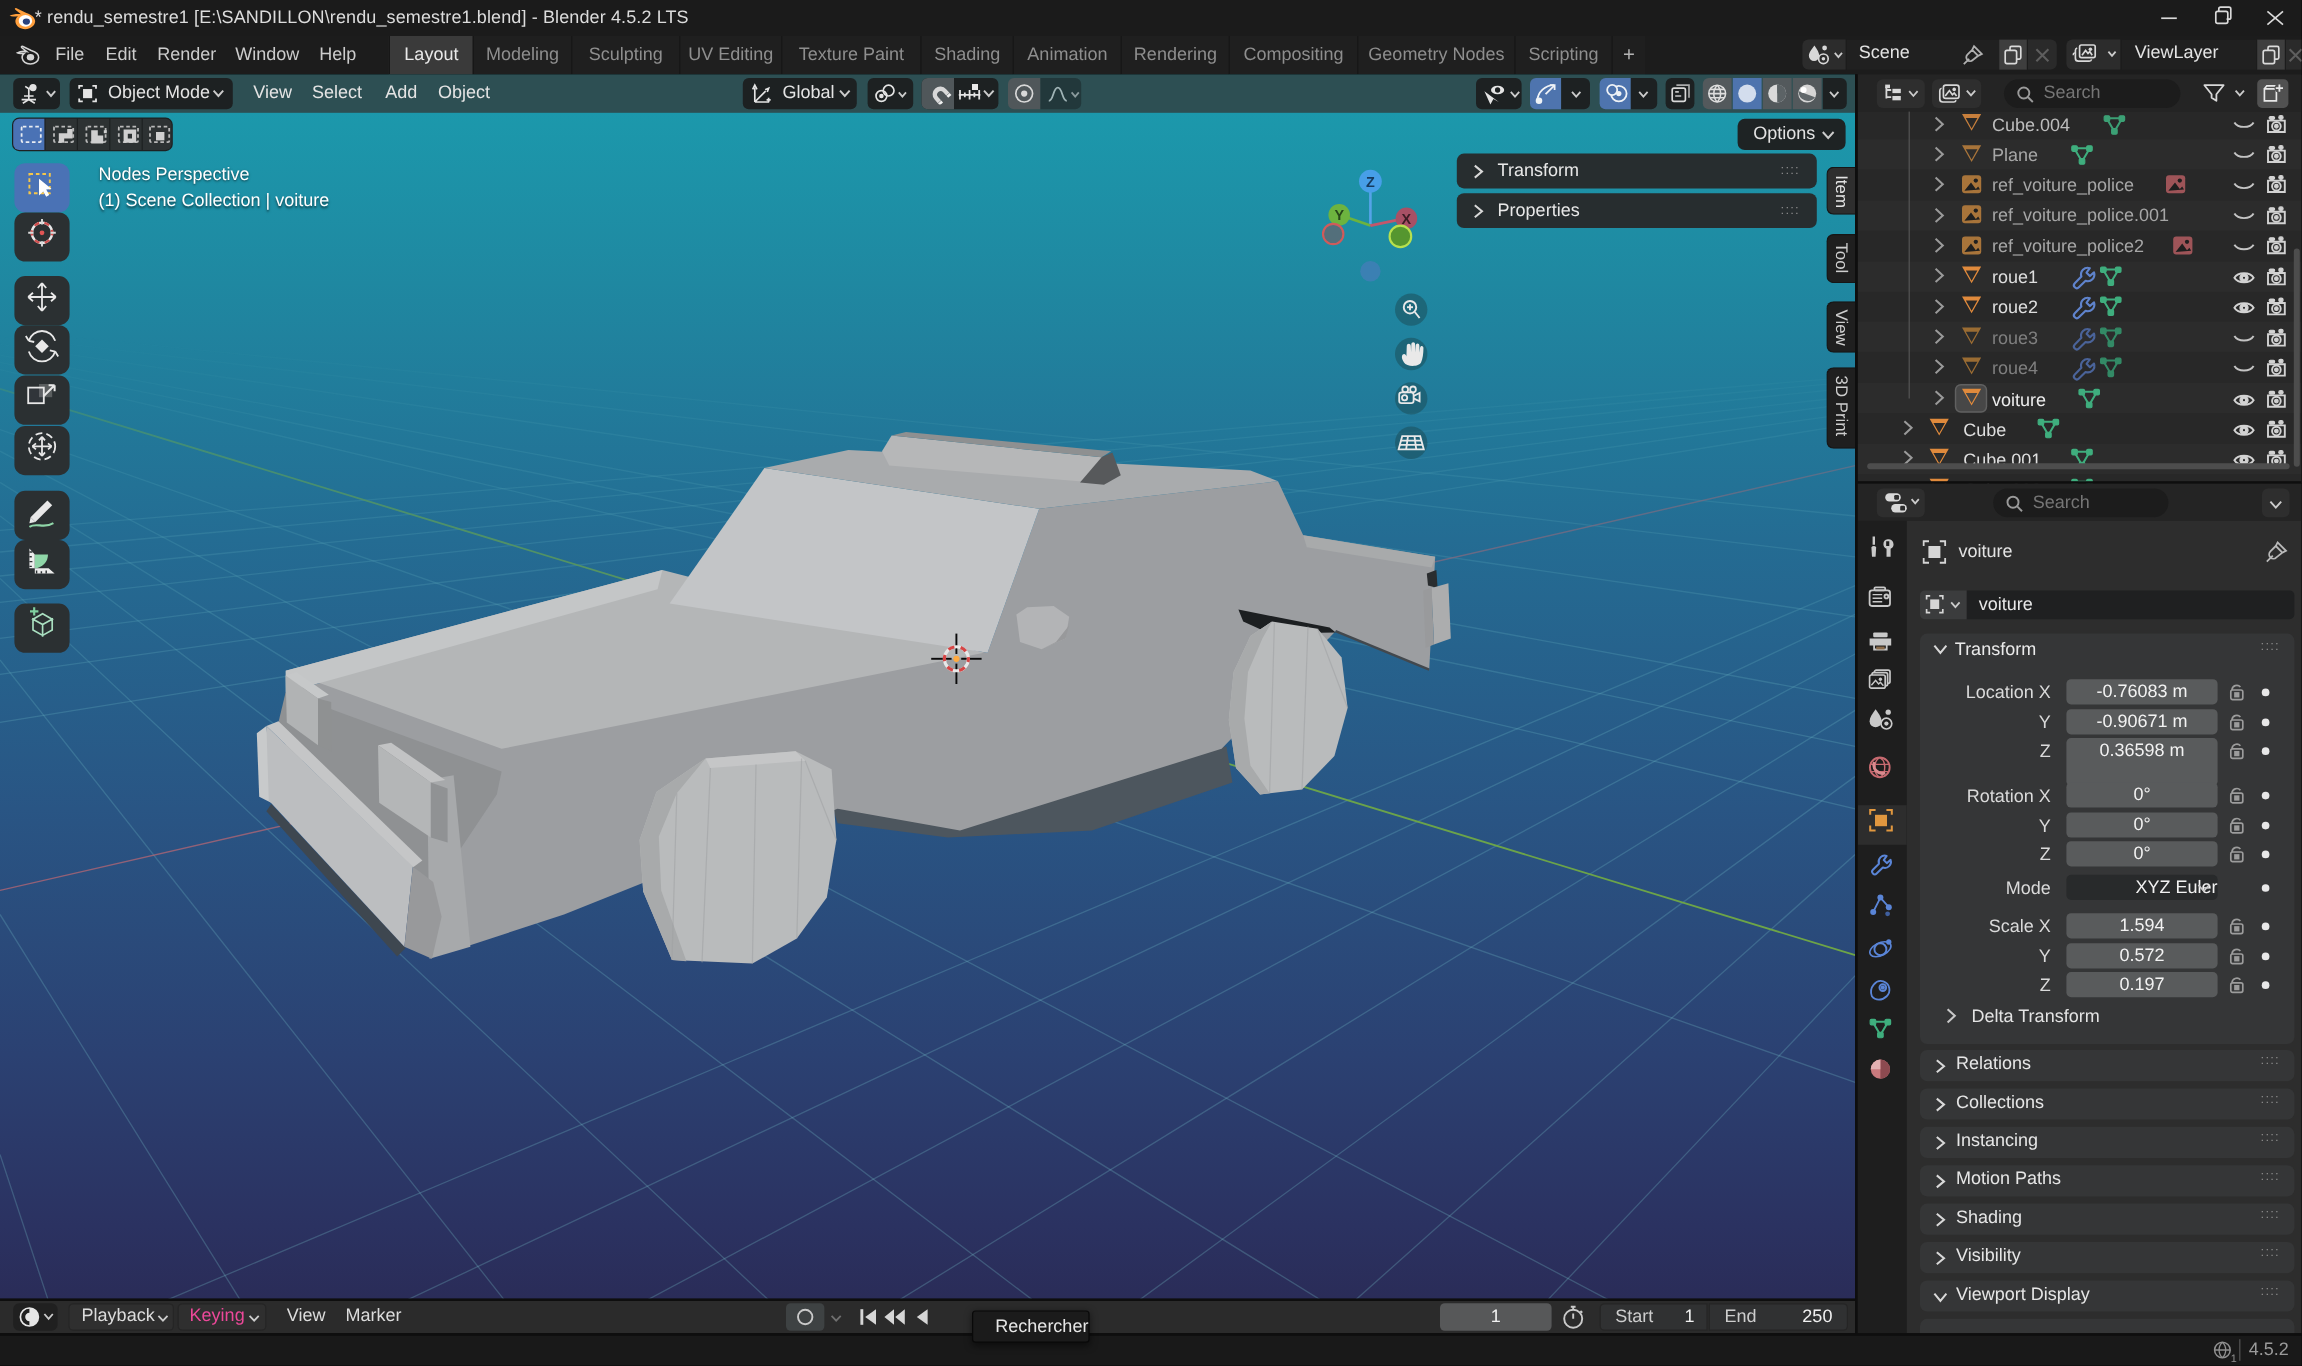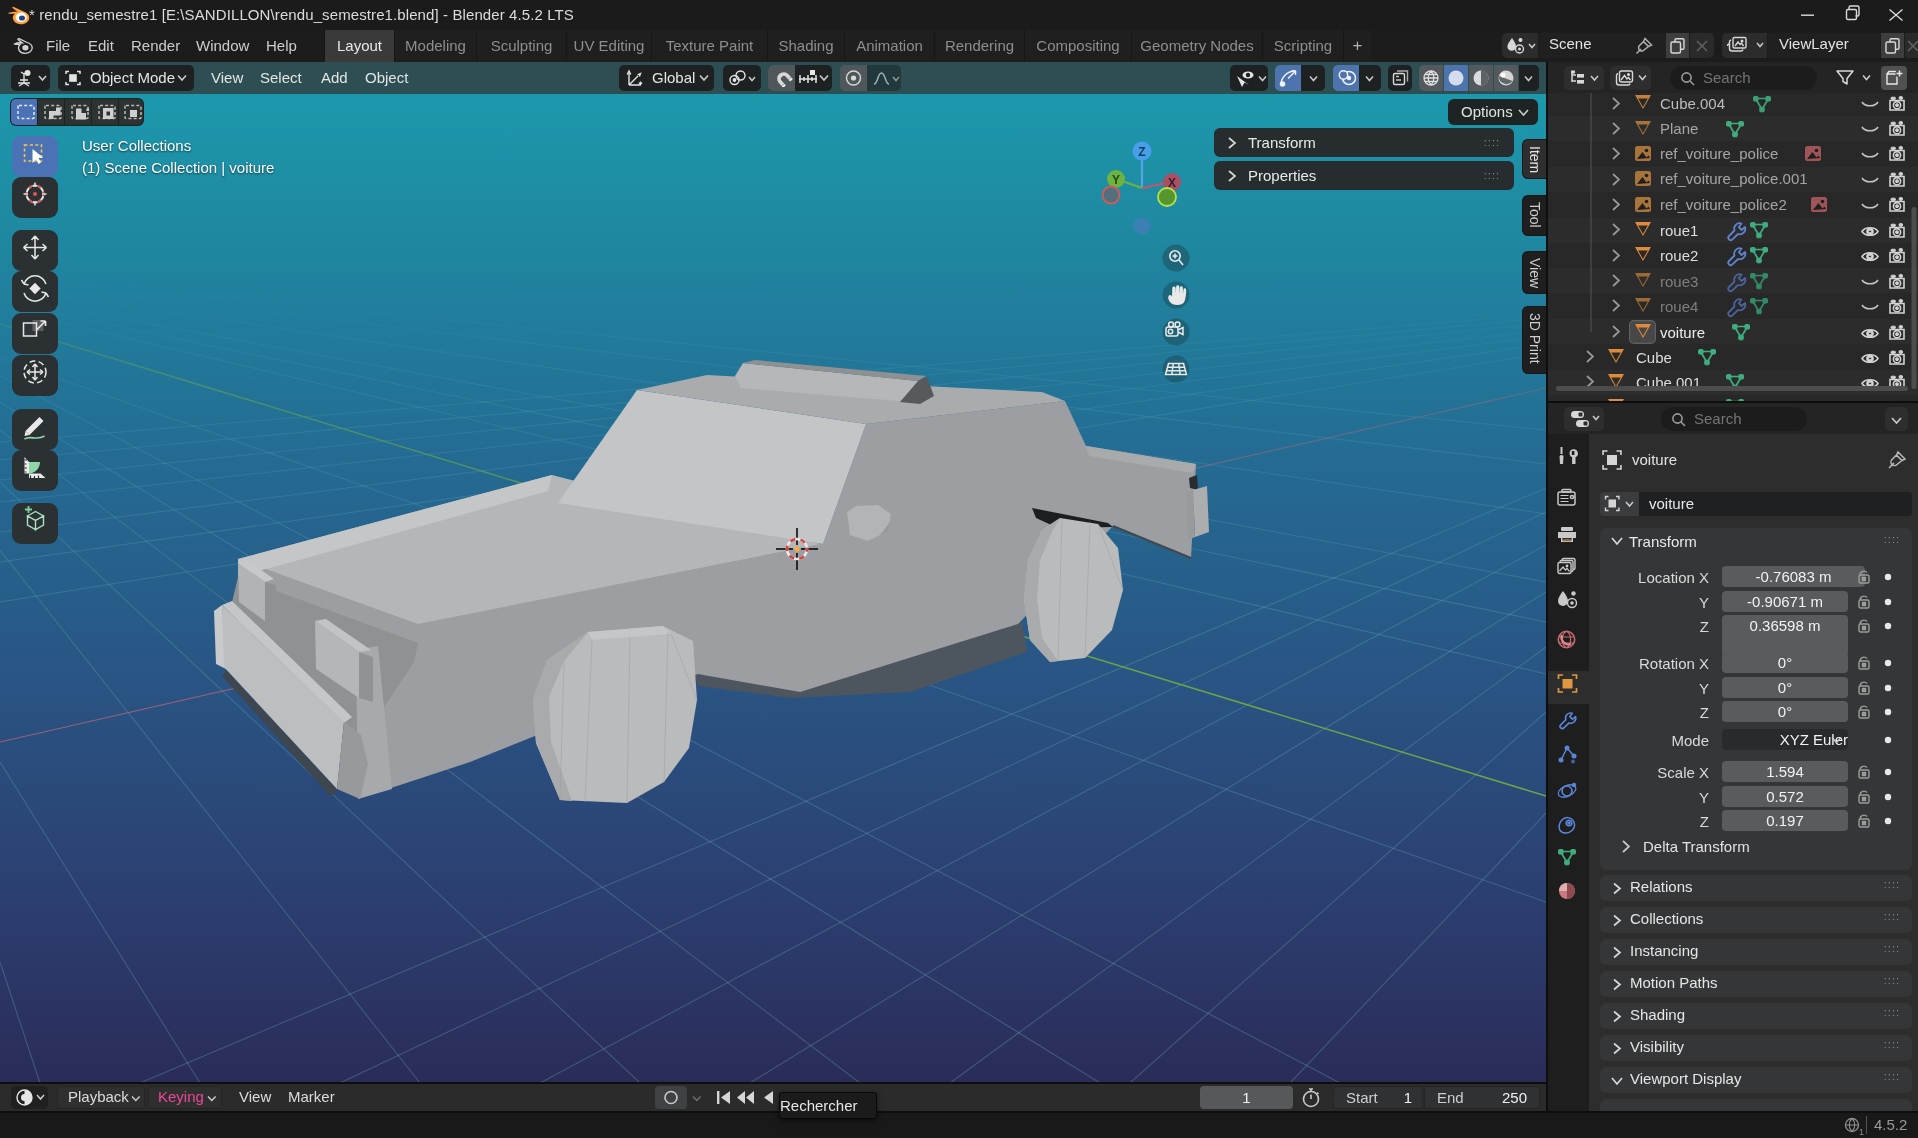--- a/index.html
+++ b/index.html
@@ -534,21 +534,21 @@
           <path d="M9 10 h2.5 M9 14 h2 M9 18 h2.5 M9 22 h2 M15 28 v-2.5 M19 28 v-2 M23 28 v-2.5" stroke="#2b3032" stroke-width="1.2"></path>
         </g>
         <g transform="translate(0,367)">
           <path d="M12 13 l8 -4.5 8 4.5 -8 4.5 Z M12 13 v9 l8 4.5 v-9 Z M28 13 v9 l-8 4.5 v-9 Z" stroke="#a9dfc0" stroke-width="1.4" fill="none"></path>
           <path d="M9.5 6.5 h7 M13 3 v7" stroke="#7fd0a0" stroke-width="1.8"></path>
         </g>
       </g>
       </g>
     </svg>
 
-    <div class="abs" style="left:82px;top:75px;font-size:15px;color:#ffffff;text-shadow:0 1px 2px rgba(0,0,0,0.6)">User Collections</div>
+    <div class="abs" style="left:82px;top:75px;font-size:15px;color:#ffffff;text-shadow:0 1px 2px rgba(0,0,0,0.6)">Nodes Perspective</div>
     <div class="abs" style="left:82px;top:97px;font-size:15px;color:#ffffff;text-shadow:0 1px 2px rgba(0,0,0,0.6)">(1) Scene Collection | voiture</div>
 
     <div class="abs" style="left:1448px;top:37px;width:90px;height:26px;background:#1e2324;border-radius:6px">
       <div class="abs" style="left:13px;top:4px;font-size:15px;color:#e2e2e2">Options</div>
       <svg class="abs" style="left:68px;top:9px" width="14" height="10">
           <path d="M3 2 l4.5 5 4.5 -5" stroke="#cbcbcb" stroke-width="1.6" fill="none"></path>
         </svg>
     </div>
 
     <div class="vpanel" style="top:66px">
@@ -1006,21 +1006,21 @@
     <div class="plabel" style="left:41px;top:166px">Location X</div>
     <div class="plabel" style="left:41px;top:191px">Y</div>
     <div class="plabel" style="left:41px;top:215px">Z</div>
     <div class="plabel" style="left:41px;top:252px">Rotation X</div>
     <div class="plabel" style="left:41px;top:277px">Y</div>
     <div class="plabel" style="left:41px;top:301px">Z</div>
     <div class="plabel" style="left:41px;top:329px">Mode</div>
     <div class="plabel" style="left:41px;top:361px">Scale X</div>
     <div class="plabel" style="left:41px;top:386px">Y</div>
     <div class="plabel" style="left:41px;top:410px">Z</div>
-    <div class="pfield" style="left:174px;top:163px;width:143px;height:21px;line-height:21px">-0.76083 m</div>
+    <div class="pfield" style="left:174px;top:163px;width:126px;height:21px;line-height:21px">-0.76083 m</div>
     <div class="pfield" style="left:174px;top:188px;width:126px;height:21px;line-height:21px">-0.90671 m</div>
     <div class="pfield" style="left:174px;top:212px;width:126px;height:40px;line-height:22px">0.36598 m</div>
     <div class="pfield" style="left:174px;top:249px;width:126px;height:21px;line-height:21px">0°</div>
     <div class="pfield" style="left:174px;top:274px;width:126px;height:21px;line-height:21px">0°</div>
     <div class="pfield" style="left:174px;top:298px;width:126px;height:21px;line-height:21px">0°</div>
     <div class="pfield" style="left:174px;top:326px;width:126px;height:21px;line-height:21px;background:#282a2b;text-align:right;padding-left:10px">XYZ Euler</div>
     <svg class="abs" style="left:282px;top:333px" width="13" height="9">
         <path d="M2 1.5 l4.5 5 4.5 -5" stroke="#cbcbcb" stroke-width="1.5" fill="none"></path>
       </svg>
     <div class="pfield" style="left:174px;top:358px;width:126px;height:21px;line-height:21px">1.594</div>
@@ -1202,14 +1202,14 @@
     </svg>
     <div class="abs" style="left:1866px;top:3px;width:1px;height:18px;background:#555"></div>
     <div class="abs" style="left:1874px;top:3px;font-size:15px;color:#9a9a9a">4.5.2</div>
   </div>
 
   <div class="abs" style="left:1546px;top:62px;width:2px;height:1049px;background:#0e0e0e"></div>
   <div class="abs" style="left:0;top:1082px;width:1546px;height:2px;background:#0e0e0e"></div>
   <div class="abs" style="left:1548px;top:401px;width:370px;height:2px;background:#0e0e0e"></div>
   <div class="abs" style="left:0;top:1111px;width:1918px;height:2px;background:#0e0e0e"></div>
 
-  <div class="abs" style="left:779px;top:1092px;width:98px;height:27px;background:#1b1b1b;border:1px solid #090909;border-radius:3px;box-shadow:0 2px 6px rgba(0,0,0,0.5);font-size:15px;color:#e6e6e6;text-align:left;line-height:25px;z-index:5">Rechercher</div>
+  <div class="abs" style="left:810px;top:1092px;width:98px;height:27px;background:#1b1b1b;border:1px solid #090909;border-radius:3px;box-shadow:0 2px 6px rgba(0,0,0,0.5);font-size:15px;color:#e6e6e6;text-align:right;line-height:25px;z-index:5">Rechercher</div>
 </div>
 
 </body></html>

